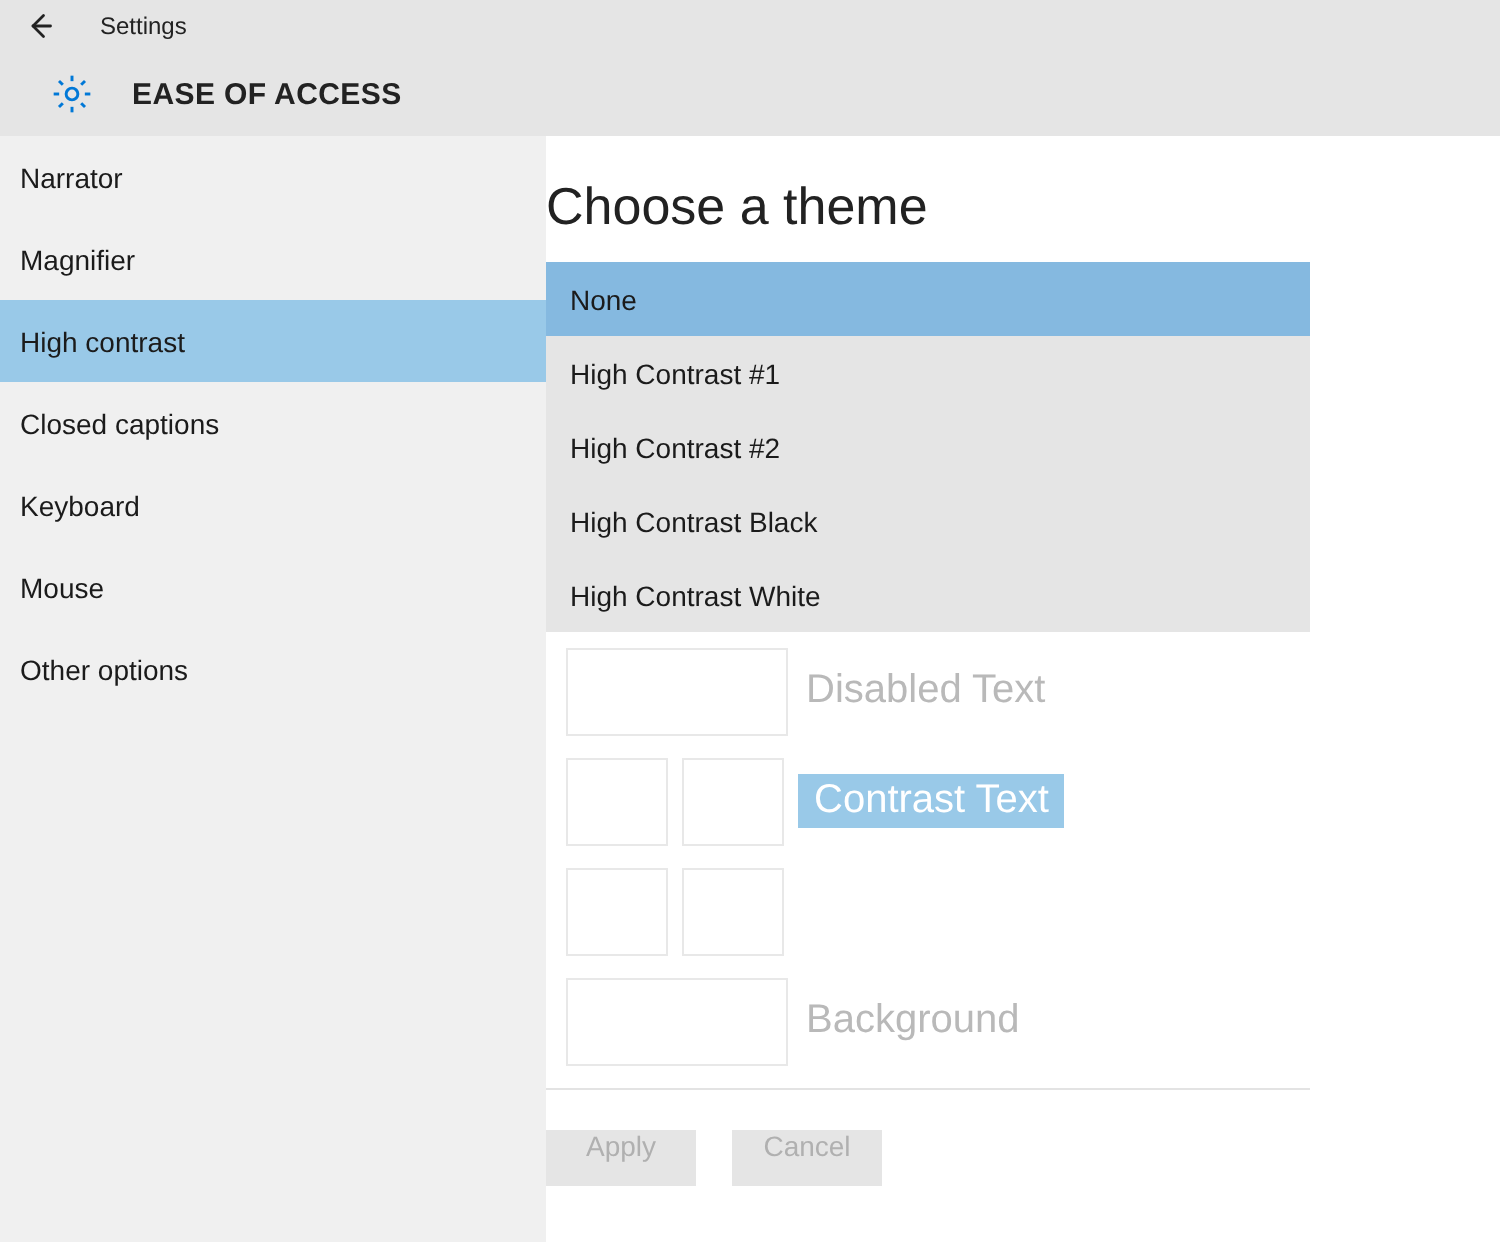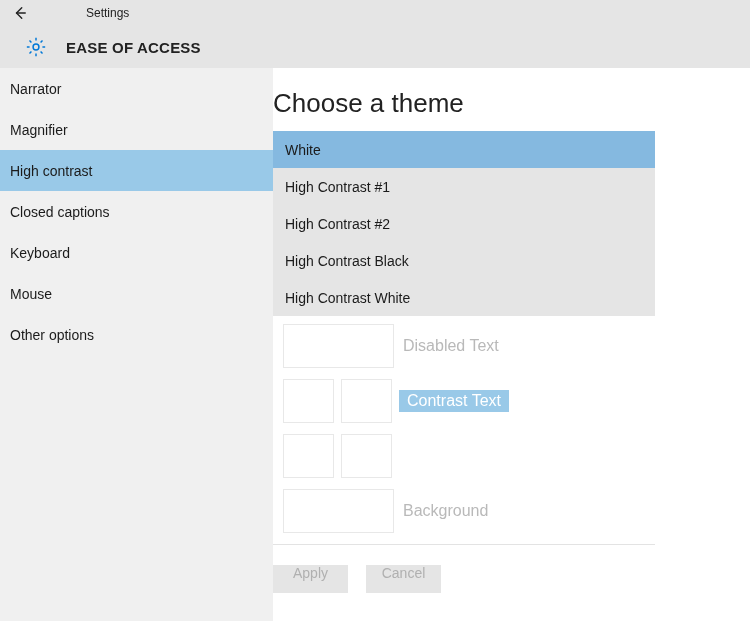--- a/index.html
+++ b/index.html
@@ -9,21 +9,20 @@
   .topband {
     width: 100%;
     height: 68px;
     background: #e5e5e5;
   }
   .titlebar {
     height: 26px;
     display: flex;
     align-items: center;
     padding-left: 8px;
-    gap: 36px;
   }
   .back-btn {
     width: 24px;
     height: 24px;
     display: flex;
     align-items: center;
     justify-content: center;
     cursor: pointer;
   }
   .back-btn svg { width: 14px; height: 14px; }
@@ -127,21 +126,21 @@
   }
   .swatch-half {
     width: 51px;
     height: 44px;
     border: 1px solid #e8e8e8;
     background: #fff;
     margin-right: 7px;
   }
   .swatch-half.first{ margin-left:10px; }
   .plabel {
-    font-size: 16px;
+    font-size: 20px;
     color: #b9b9b9;
   }
   .plabel.selected {
     background: #99c9e8;
     color: #fff;
     padding: 2px 8px;
   }
   .plabel.button {
     border: 1px solid #d0d0d0;
     padding: 6px 12px;
@@ -221,21 +220,21 @@
     <div class="sidebar-item">
         <span>Other options</span>
       </div>
   </div>
 
   <div class="content">
     <div class="pagetitle">Choose a theme</div>
 
     <div class="theme-picker">
       <div class="theme-option selected">
-          <span>White</span>
+          <span>None</span>
         </div>
       <div class="theme-option">
           <span>High Contrast #1</span>
         </div>
       <div class="theme-option">
           <span>High Contrast #2</span>
         </div>
       <div class="theme-option">
           <span>High Contrast Black</span>
         </div>

